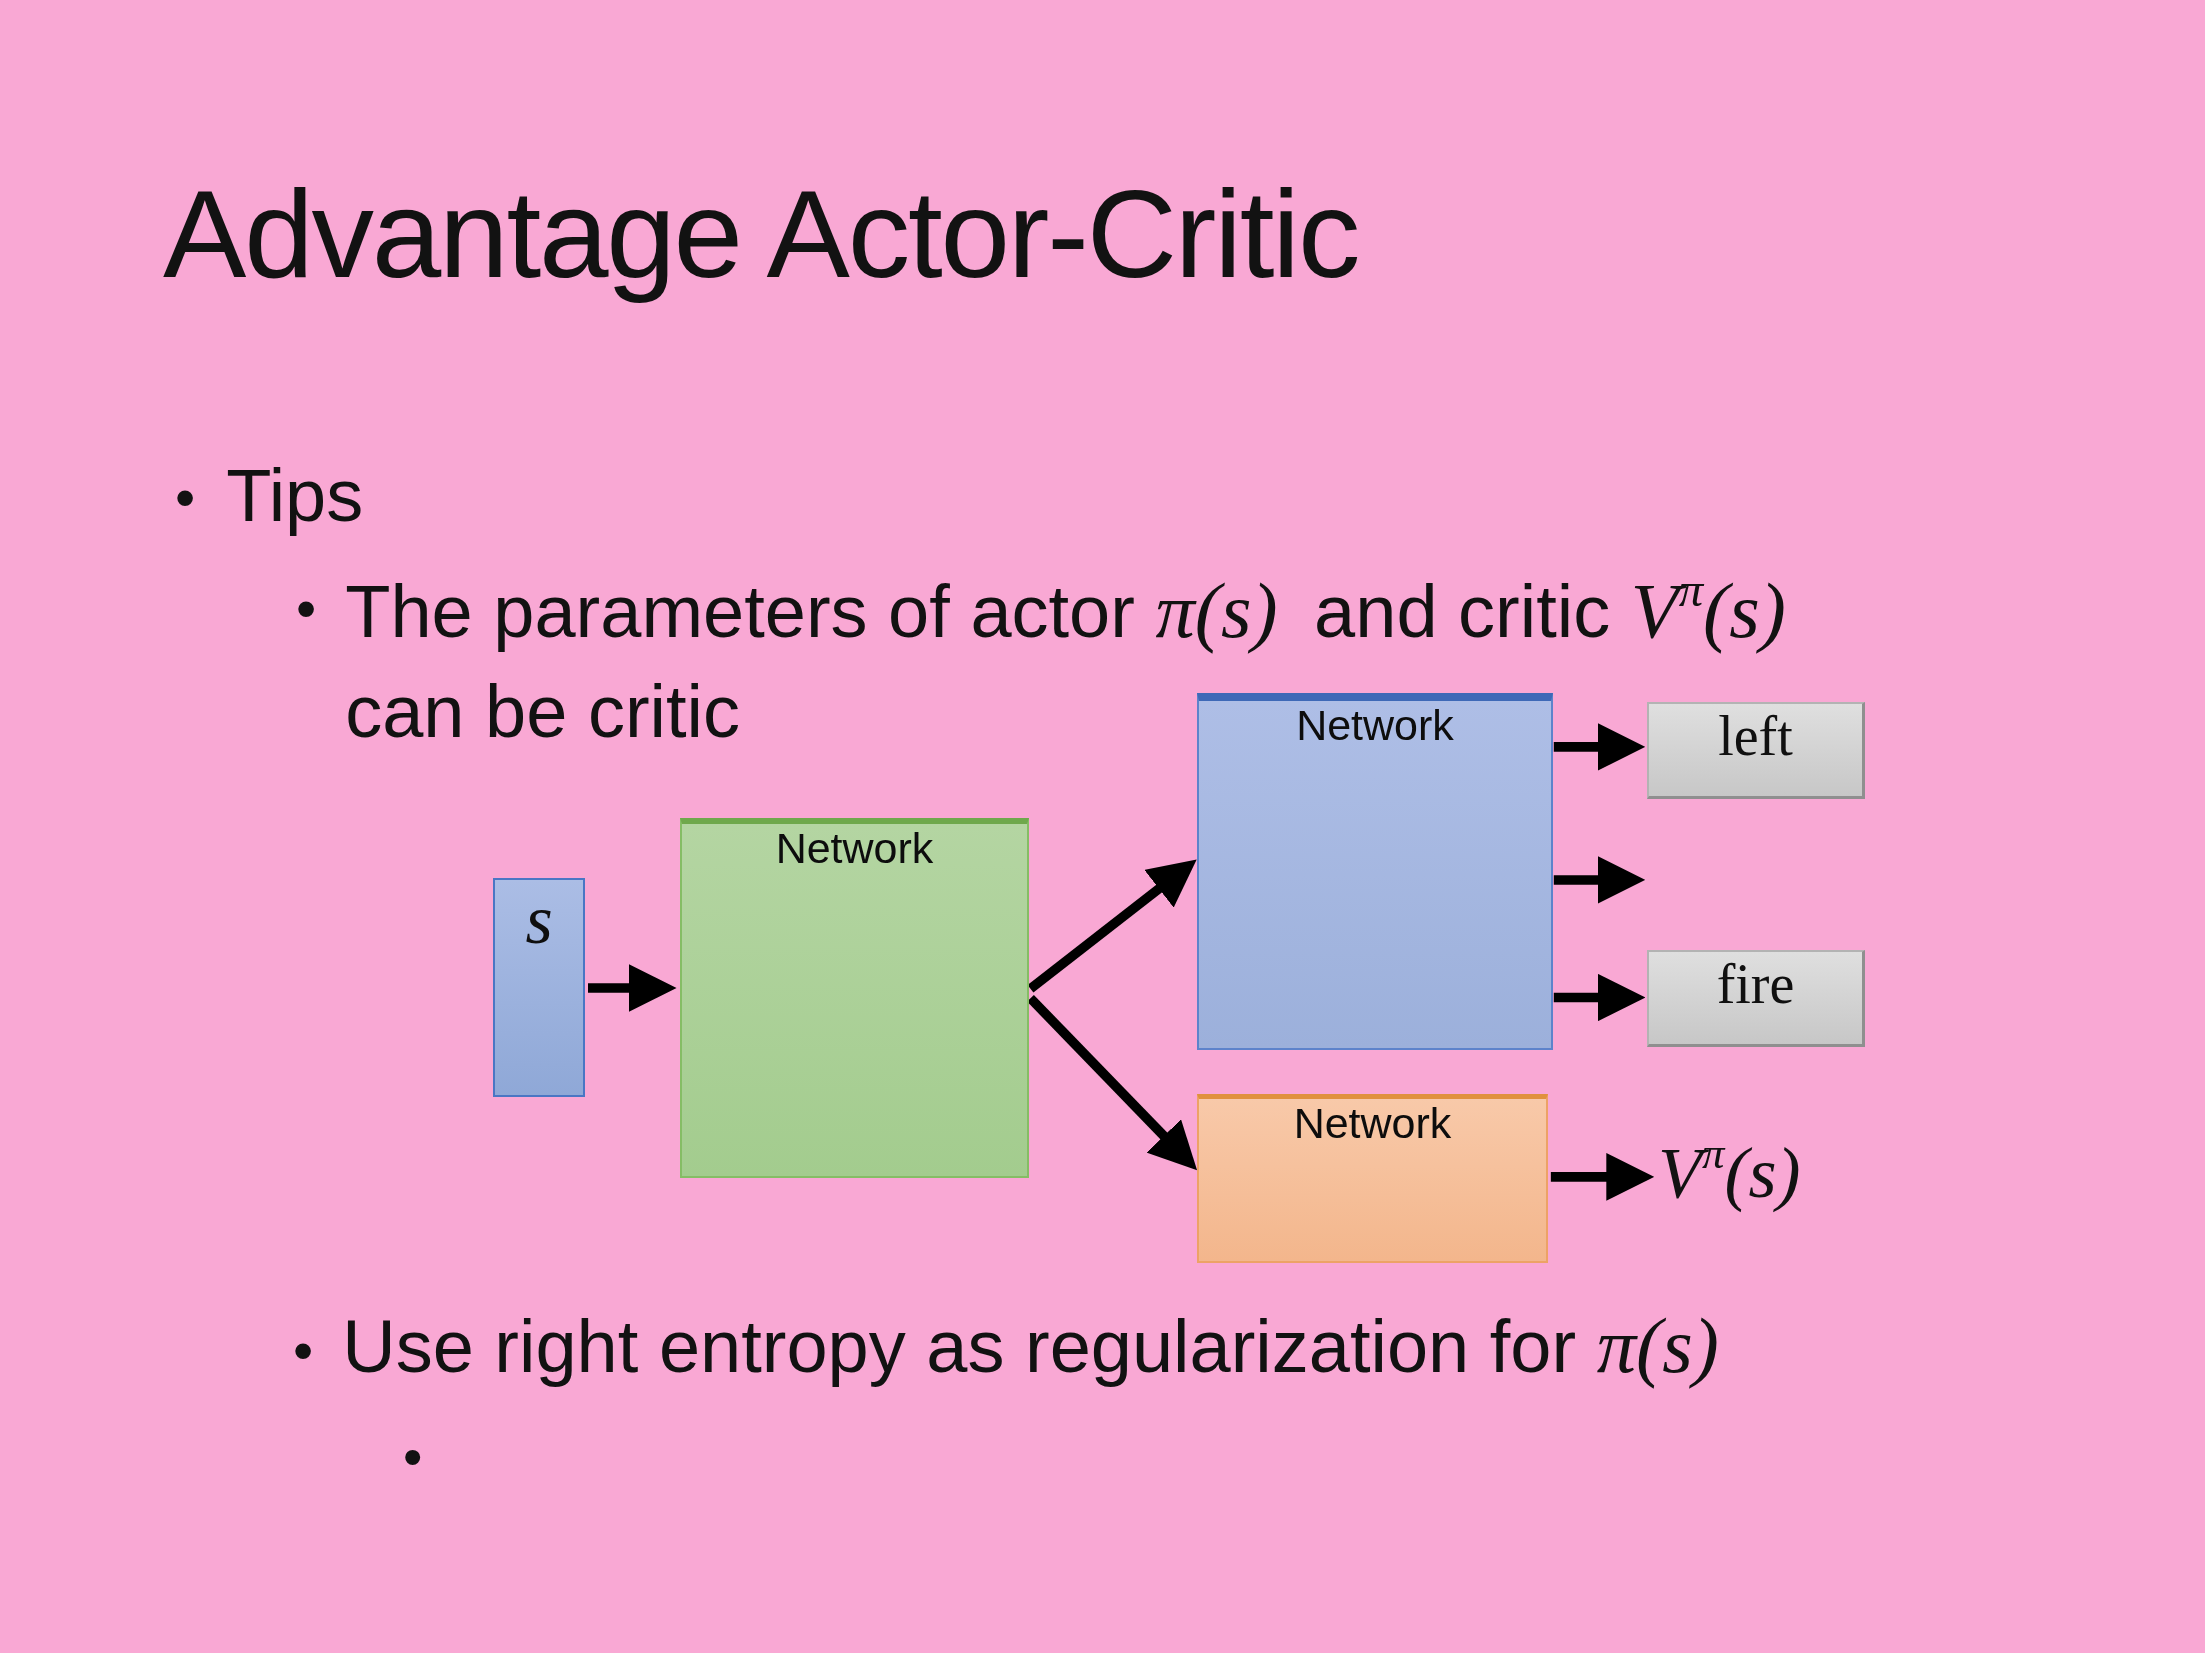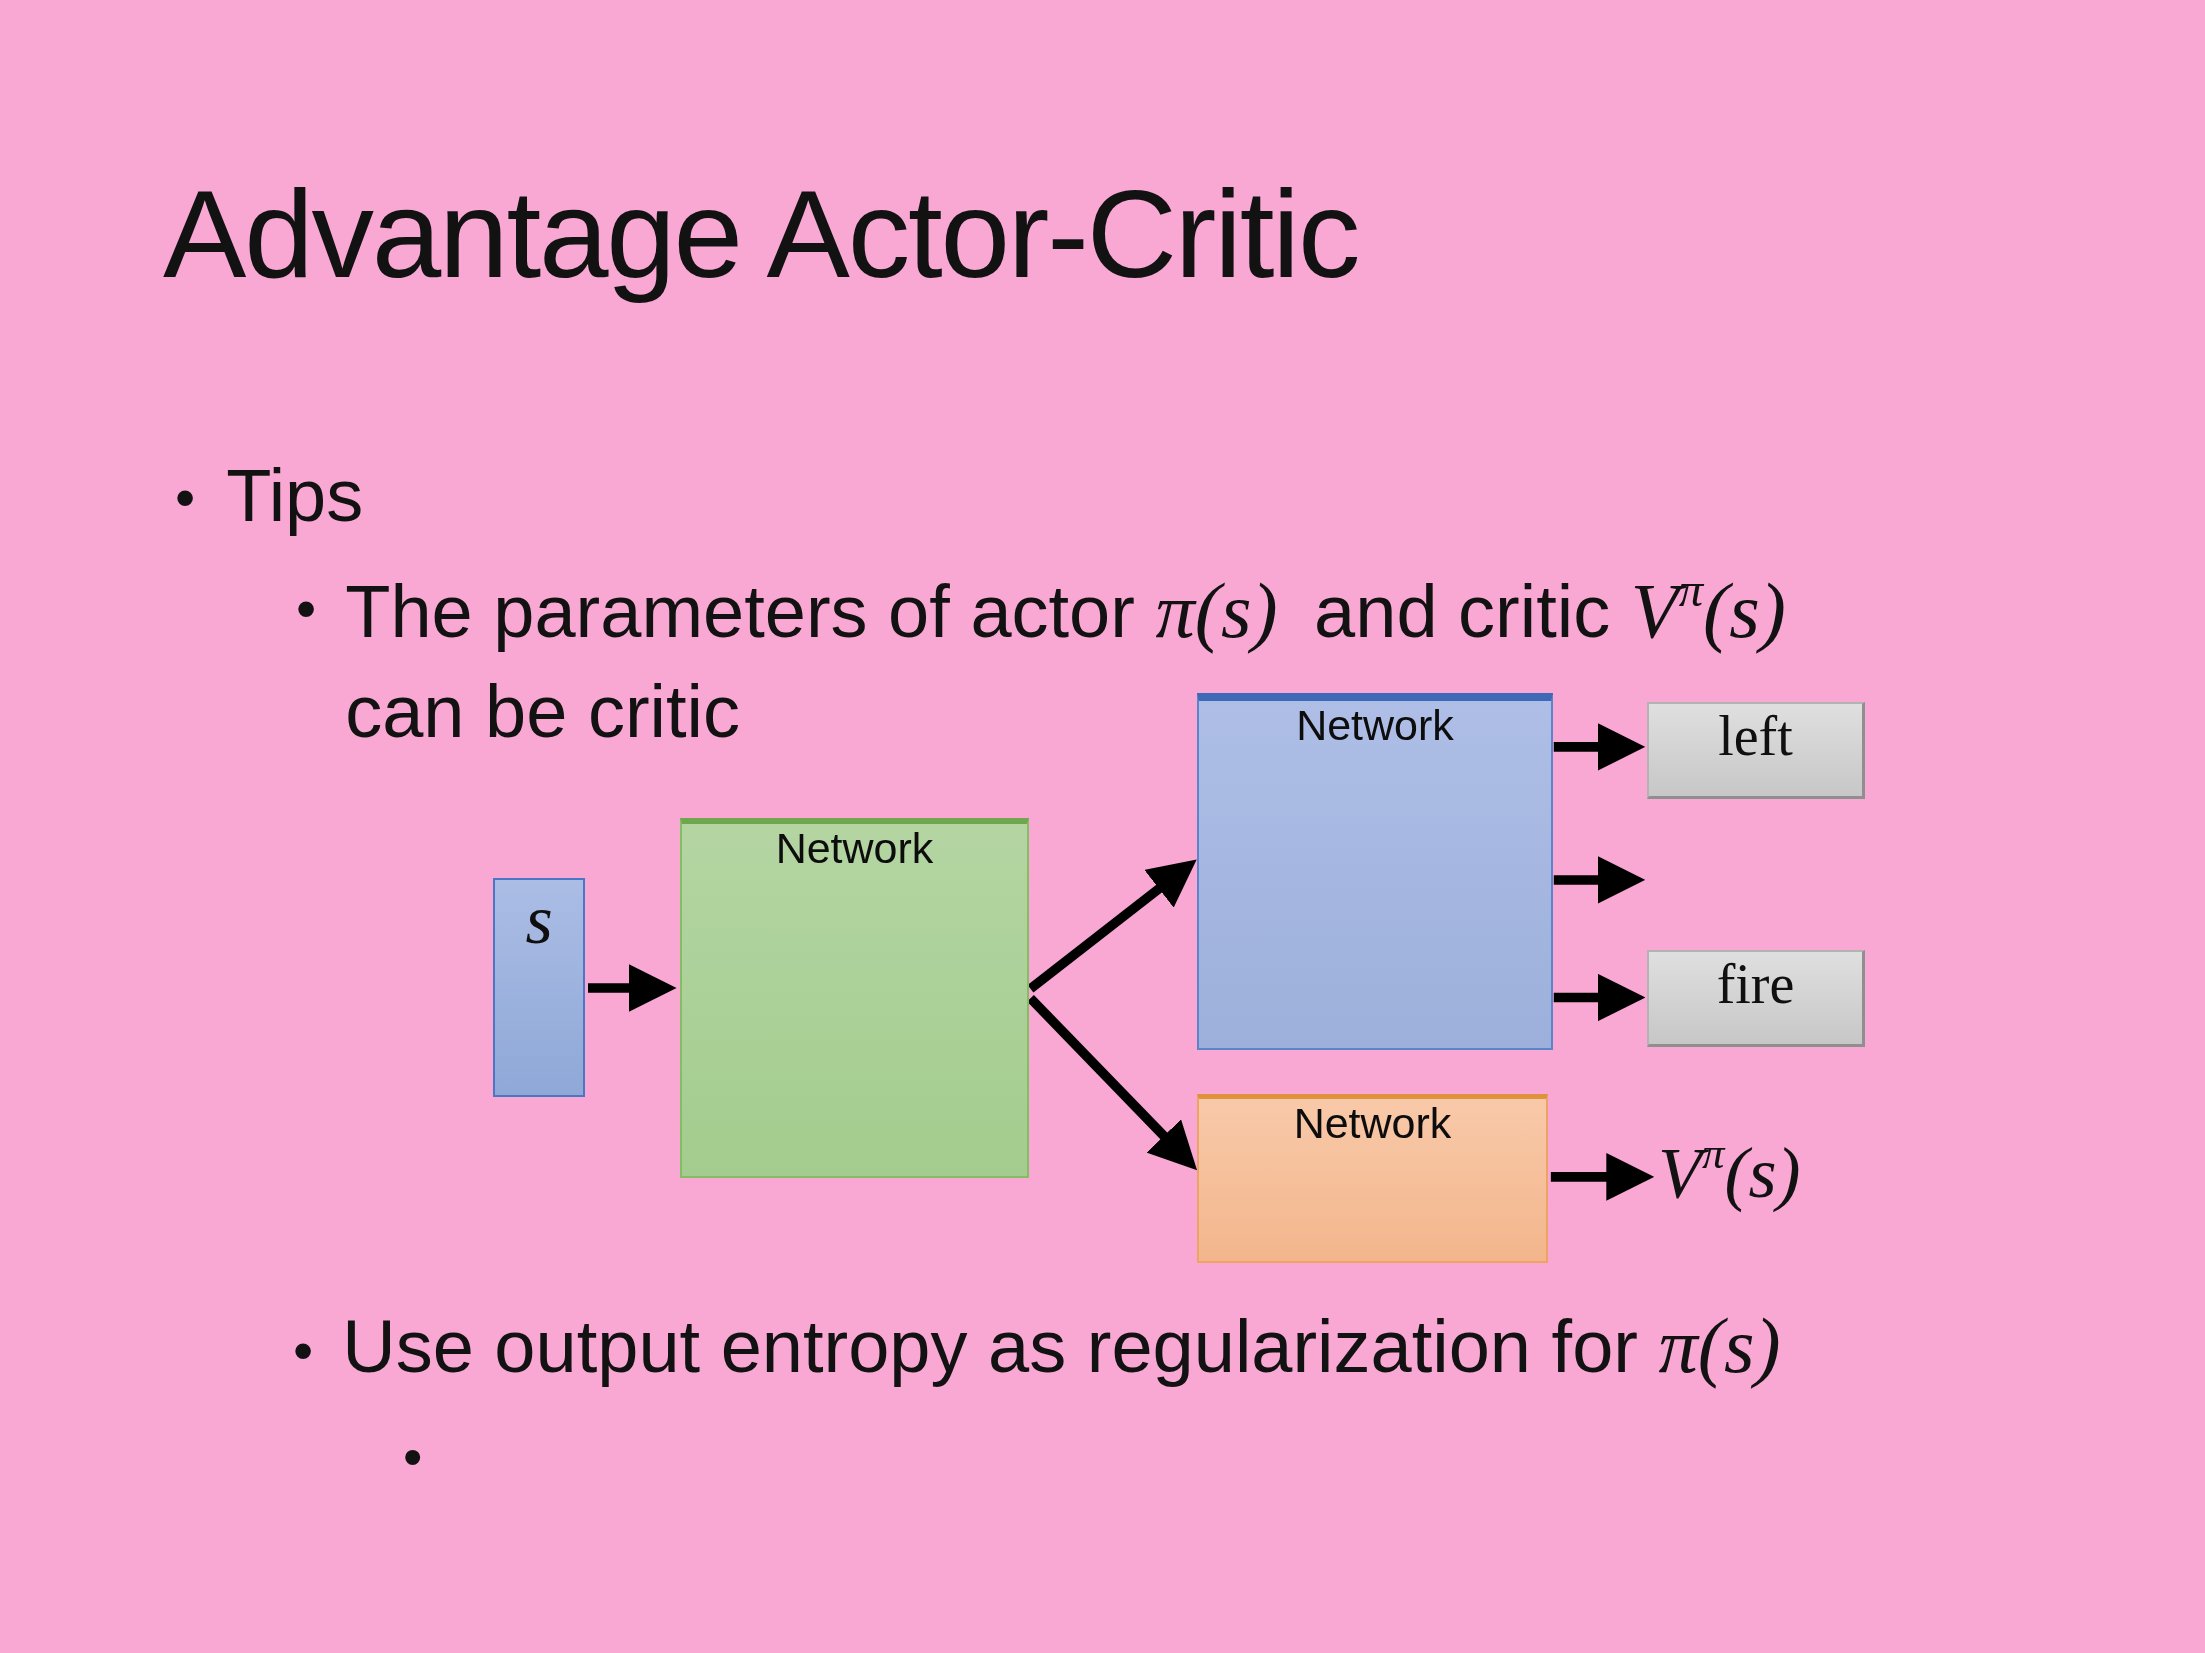--- a/index.html
+++ b/index.html
@@ -110,21 +110,21 @@
   <div class="box action-box action-fire">
     <span class="action-lbl">fire</span>
   </div>
 
   <div class="value-label">
     <span class="math"><span>V</span><sup>π</sup><span>(s)</span></span>
   </div>
 
   <div class="bullet-row row-entropy">
     <span class="bullet">•</span>
-    <span><span>Use output entropy as regularization for </span><span class="math">π(s)</span></span>
+    <span><span>Use right entropy as regularization for </span><span class="math">π(s)</span></span>
   </div>
 
   <div class="bullet-row row-explore">
     <span class="bullet">•</span>
   </div>
 
 </div>
 
 
 </body></html>

